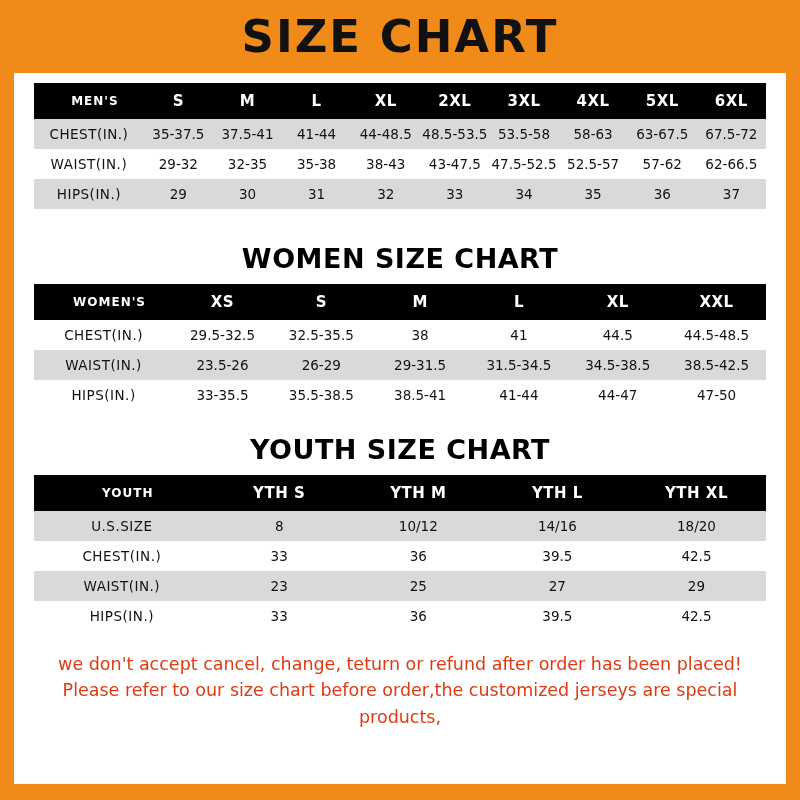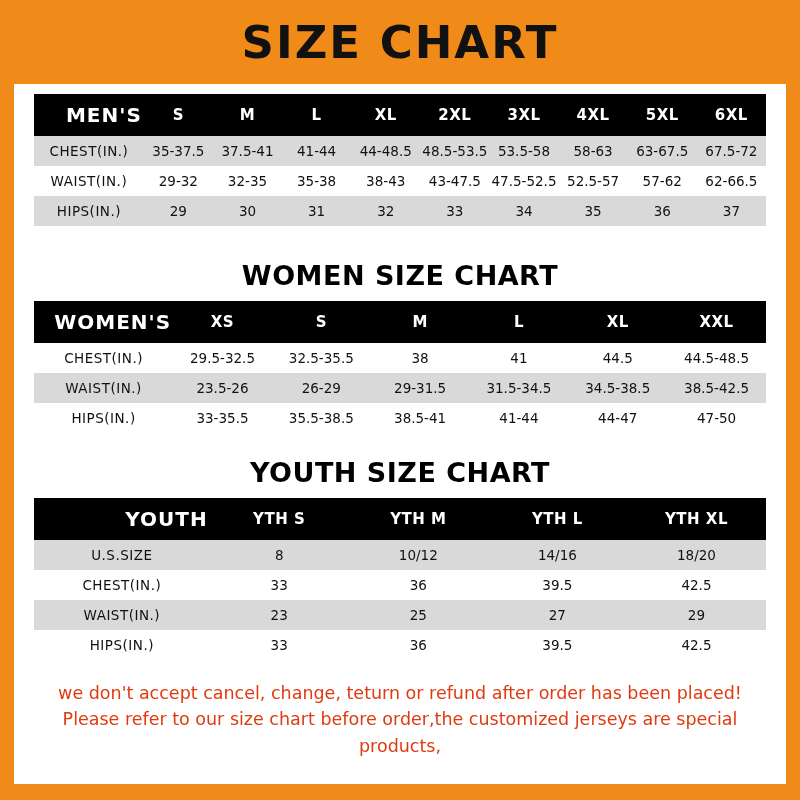--- a/index.html
+++ b/index.html
@@ -10,21 +10,21 @@
     overflow: hidden;
   }
   .page {
     width: 800px; height: 800px;
     position: relative;
     background: #fff;
     border-left: 14px solid #f08a18;
     border-right: 14px solid #f08a18;
   }
   .header {
-    height: 84px;
+    height: 73px;
     background: #f08a18;
     display: flex;
     align-items: center;
     justify-content: center;
     margin: 0 -14px;
   }
   .header-title {
     font-family: "DejaVu Sans", sans-serif;
     font-weight: bold;
     font-size: 45px;
@@ -57,23 +57,23 @@
     color: #ffffff;
   }
   .chart thead th {
     font-size: 15px;
     font-weight: bold;
     padding: 9px 2px;
     text-align: center;
     letter-spacing: 0.5px;
   }
   .chart thead th.label-col {
-    text-align: right;
+    text-align: center;
     padding-left: 14px;
-    font-size: 20px;
+    font-size: 12px;
     letter-spacing: 1px;
   }
   .chart tbody td {
     font-size: 13.5px;
     text-align: center;
     padding: 7px 2px;
     color: #111;
     font-family: "DejaVu Sans", sans-serif;
   }
   .chart tbody td.label-col {

